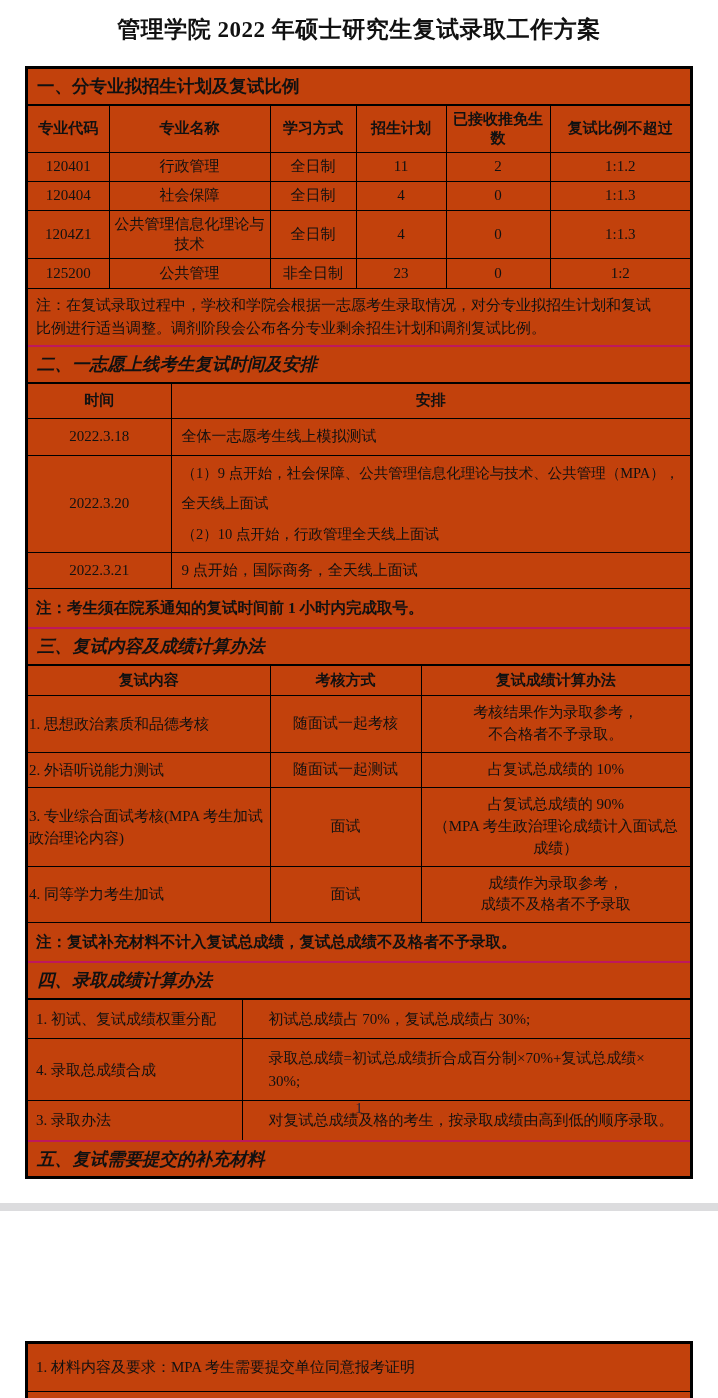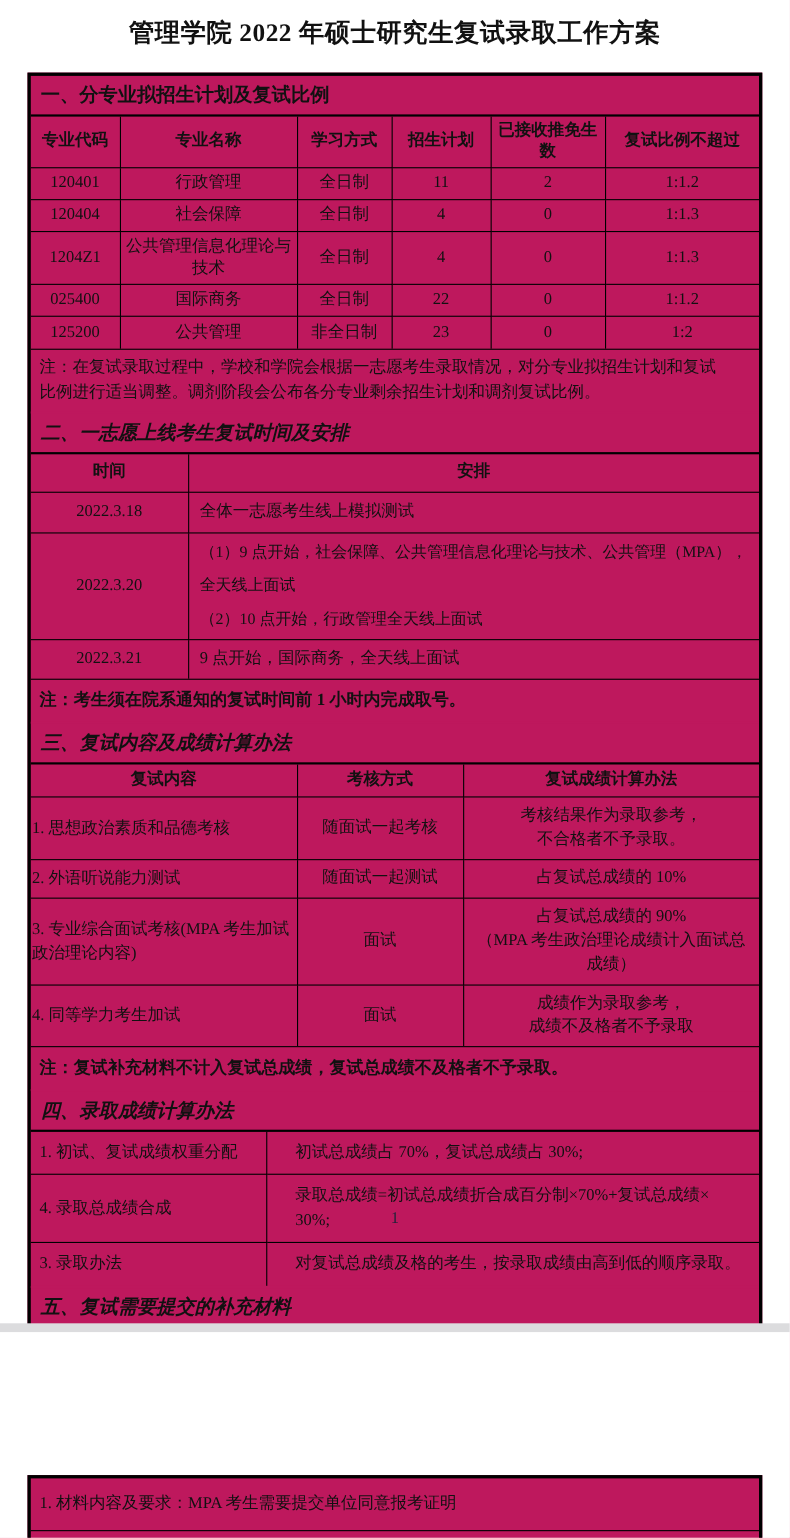--- a/index.html
+++ b/index.html
@@ -17,21 +17,21 @@
     text-align: center;
     font-size: 23px;
     font-weight: bold;
     letter-spacing: 0.5px;
   }
   .pbox {
     position: absolute;
     left: 25px;
     width: 668px;
     border: 3px solid #000000;
-    background: #be185d;
+    background: #c2410c;
   }
   .page1 { top: 66px; }
   .page2 { top: 1341px; }
 
   .sec {
     font-size: 17.5px;
     font-weight: bold;
     padding: 6px 9px 5px 9px;
     border-bottom: 2px solid #000000;
     line-height: 1.35;
@@ -141,28 +141,20 @@
     </tr>
     <tr>
       <td>1204Z1</td>
       <td>公共管理信息化理论与技术</td>
       <td>全日制</td>
       <td>4</td>
       <td>0</td>
       <td>1:1.3</td>
     </tr>
     <tr>
-      <td>025400</td>
-      <td>国际商务</td>
-      <td>全日制</td>
-      <td>22</td>
-      <td>0</td>
-      <td>1:1.2</td>
-    </tr>
-    <tr>
       <td>125200</td>
       <td>公共管理</td>
       <td>非全日制</td>
       <td>23</td>
       <td>0</td>
       <td>1:2</td>
     </tr>
   </tbody>
     </table>
 

